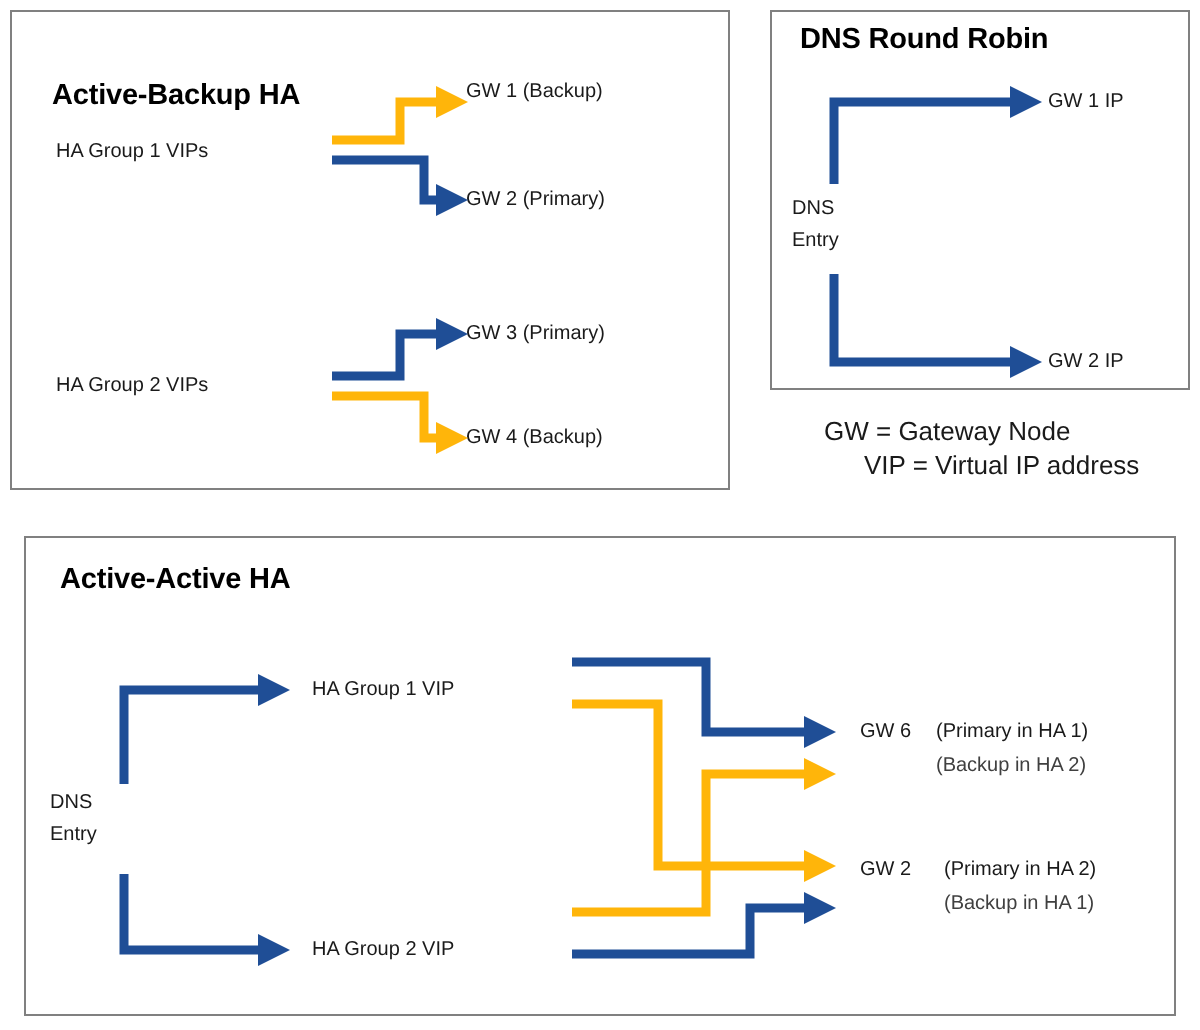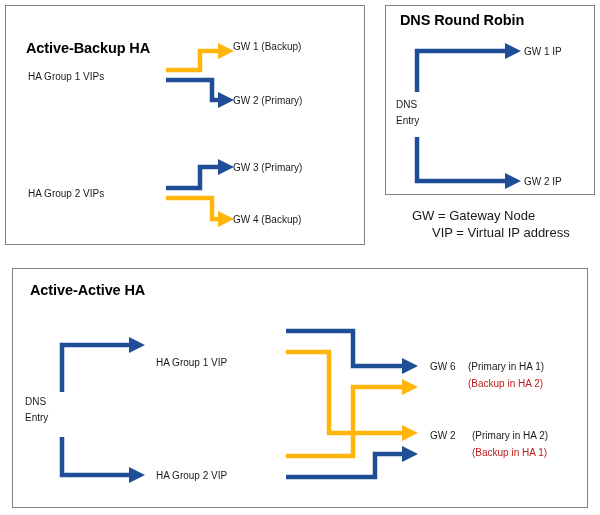--- a/index.html
+++ b/index.html
@@ -34,21 +34,21 @@
     line-height:15px;
   }
   .node-label.center{transform:translateY(-50%);}
   .legend{
     position:absolute;
     font-size:13px;
     color:#1a1a1a;
     white-space:nowrap;
     line-height:17px;
   }
-  .blue-note{color:#b91c1c;}
+  .blue-note{color:#404040;}
   svg.wires{position:absolute;left:0;top:0;width:600px;height:515px;pointer-events:none;overflow:visible;}
   .w-blue{stroke:#1f4e96;stroke-width:4.5;fill:none;stroke-linecap:butt;stroke-linejoin:miter;}
   .w-orange{stroke:#ffb50a;stroke-width:4.5;fill:none;stroke-linecap:butt;stroke-linejoin:miter;}
   .h-blue{fill:#1f4e96;}
   .h-orange{fill:#ffb50a;}
 </style>
 </head>
 <body>
 
 <div class="panel" id="panel-active-backup"></div>
@@ -73,21 +73,21 @@
 
 <div class="legend" style="left:412px;top:207px;">GW = Gateway Node</div>
 <div class="legend" style="left:412px;top:224px;margin-left:20px;">VIP = Virtual IP address</div>
 
 <div class="panel" id="panel-active-active"></div>
 <div class="panel-title" style="left:30px;top:282px;">Active-Active HA</div>
 
 <div class="node-label" style="left:25px;top:394px;">DNS</div>
 <div class="node-label" style="left:25px;top:410px;">Entry</div>
 
-<div class="node-label center" style="left:156px;top:345px;margin-top:17px;">HA Group 1 VIP</div>
+<div class="node-label center" style="left:156px;top:345px;">HA Group 1 VIP</div>
 <div class="node-label center" style="left:156px;top:475px;">HA Group 2 VIP</div>
 
 <div class="node-label center" style="left:430px;top:366px;">GW 6</div>
 <div class="node-label center" style="left:468px;top:366px;">(Primary in HA 1)</div>
 <div class="node-label center blue-note" style="left:468px;top:383px;">(Backup in HA 2)</div>
 
 <div class="node-label center" style="left:430px;top:435px;">GW 2</div>
 <div class="node-label center" style="left:472px;top:435px;">(Primary in HA 2)</div>
 <div class="node-label center blue-note" style="left:472px;top:452px;">(Backup in HA 1)</div>
 

